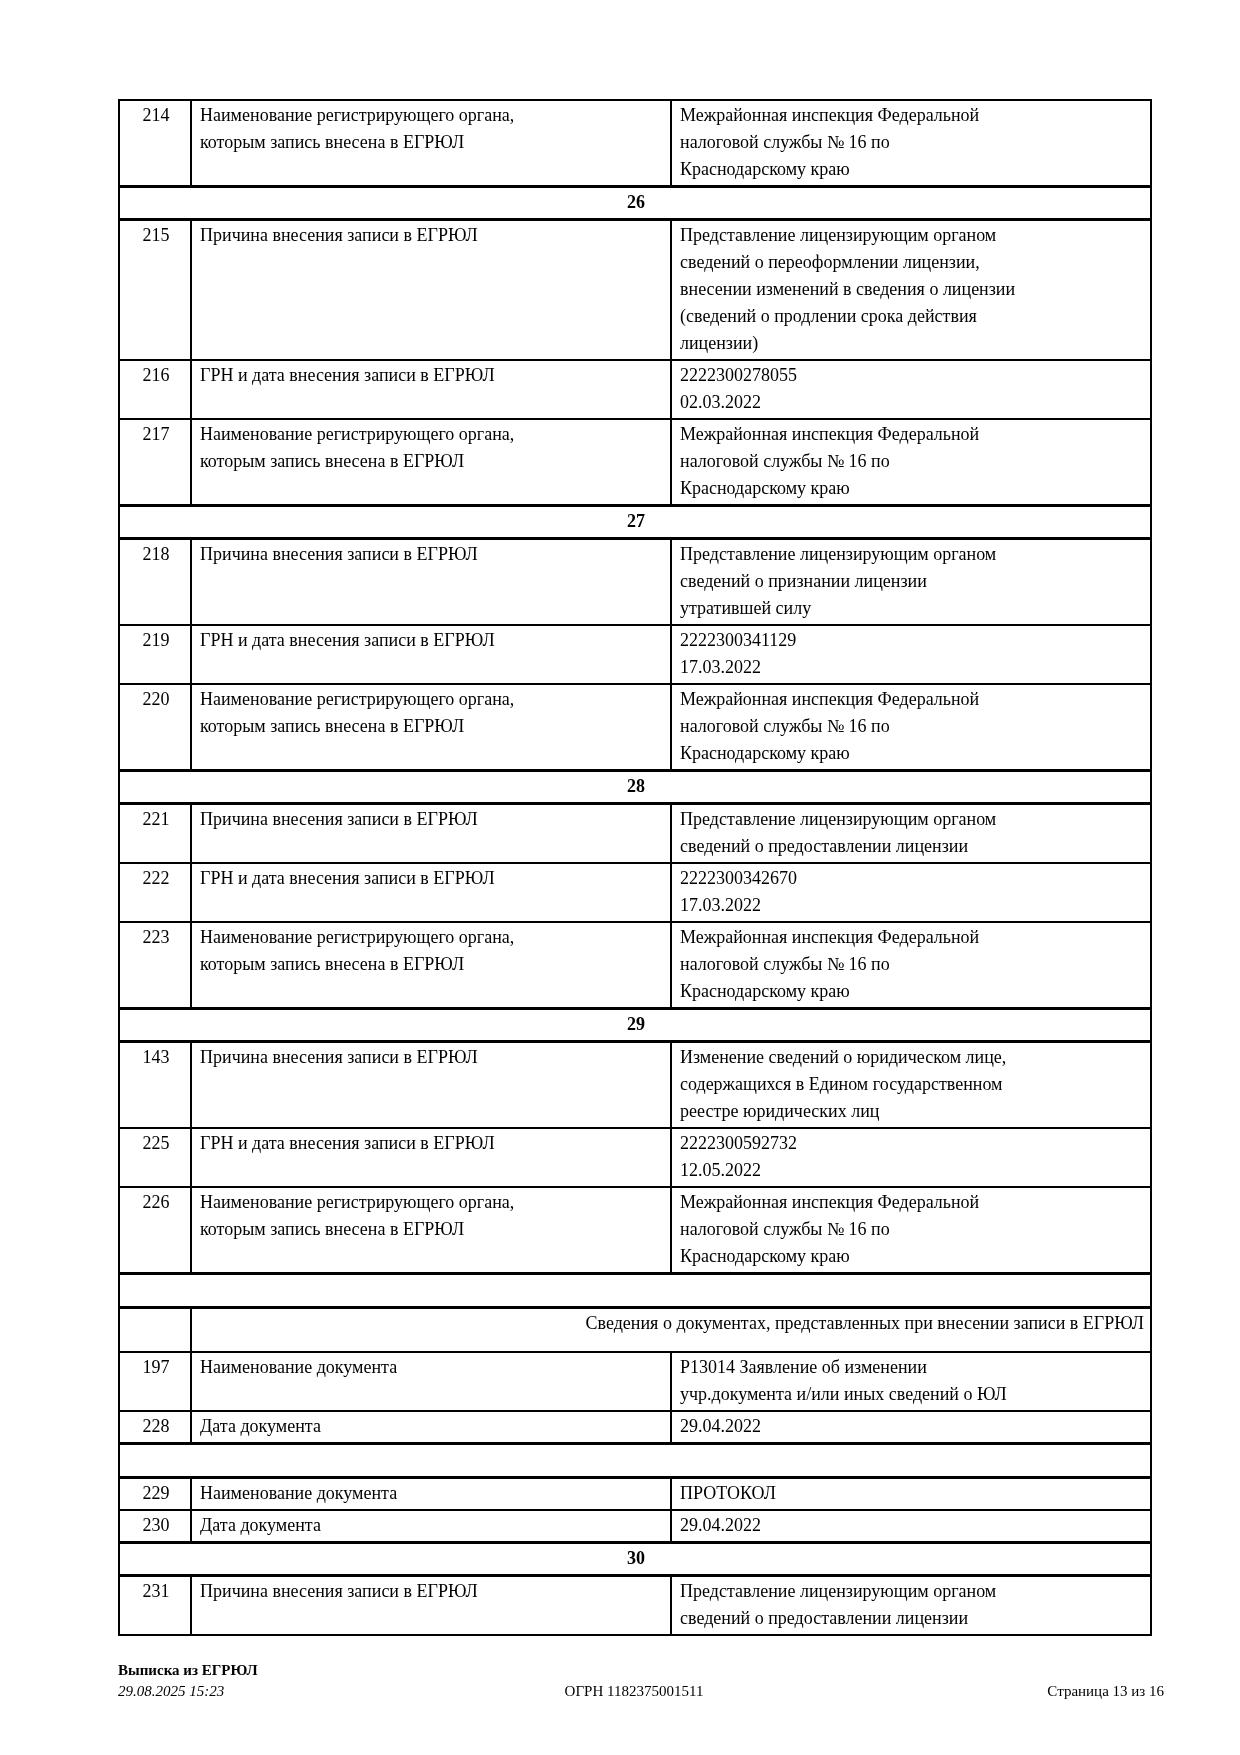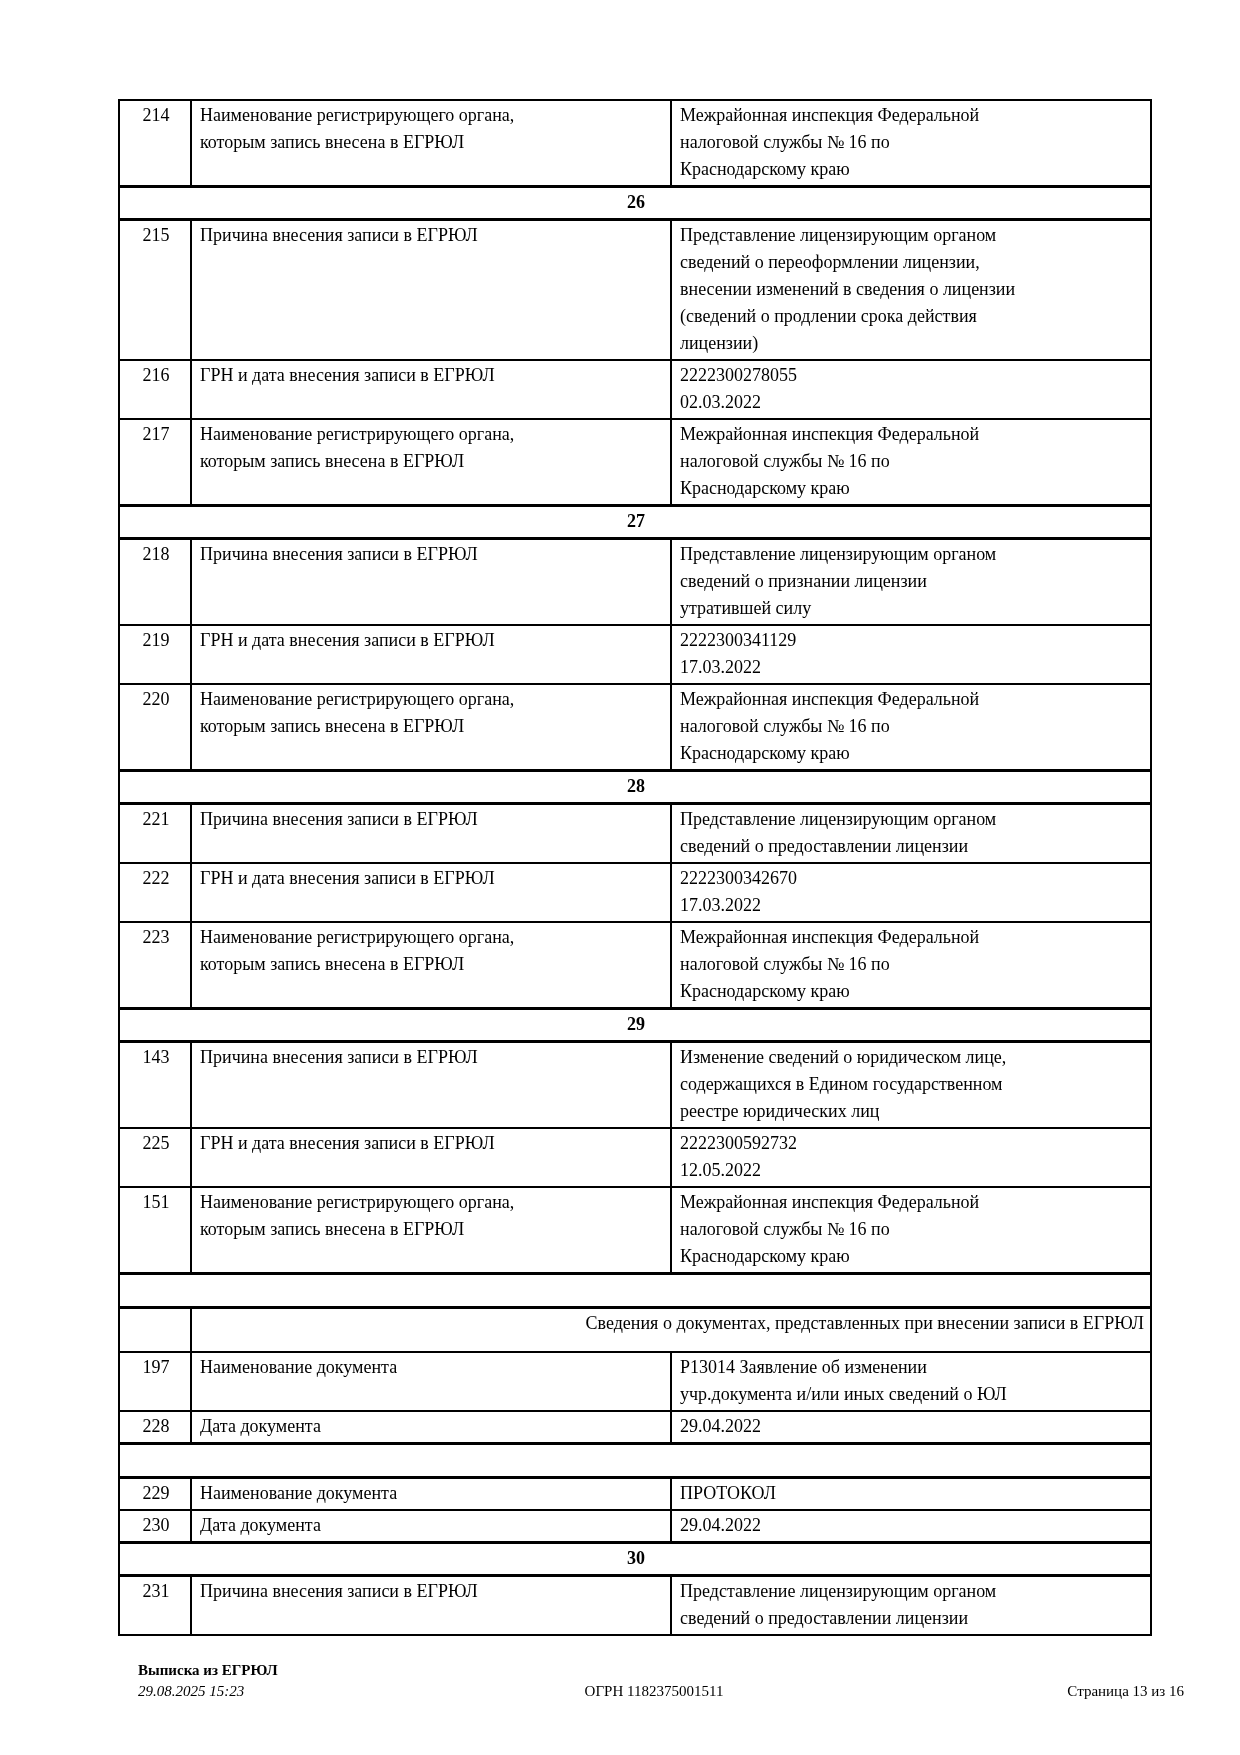--- a/index.html
+++ b/index.html
@@ -50,21 +50,20 @@
   }
   tr.row-subheader td { height: 44px; text-align: right; }
   .footer {
     position: absolute;
     left: 118px;
     top: 1660px;
     width: 1032px;
     height: 50px;
     font-size: 15px;
     line-height: 21px;
-    margin-left: 20px;
   }
   .f-title { position: absolute; left: 0; top: 0; font-weight: bold; }
   .f-datetime { position: absolute; left: 0; top: 21px; font-style: italic; }
   .f-center { position: absolute; left: 0; top: 21px; width: 100%; text-align: center; }
   .f-right { position: absolute; right: -14px; top: 21px; }
 </style>
 </head>
 <body>
 
 <div class="page">
@@ -167,21 +166,21 @@
 содержащихся в Едином государственном
 реестре юридических лиц</td>
         </tr>
         <tr class="row-field">
           <td class="c-num">225</td>
           <td class="c-label">ГРН и дата внесения записи в ЕГРЮЛ</td>
           <td class="c-value">2222300592732
 12.05.2022</td>
         </tr>
         <tr class="row-field">
-          <td class="c-num">151</td>
+          <td class="c-num">226</td>
           <td class="c-label">Наименование регистрирующего органа,
 которым запись внесена в ЕГРЮЛ</td>
           <td class="c-value">Межрайонная инспекция Федеральной
 налоговой службы № 16 по
 Краснодарскому краю</td>
         </tr>
         <tr class="row-spacer">
           <td colspan="3">&nbsp;</td>
         </tr>
         <tr class="row-subheader">

